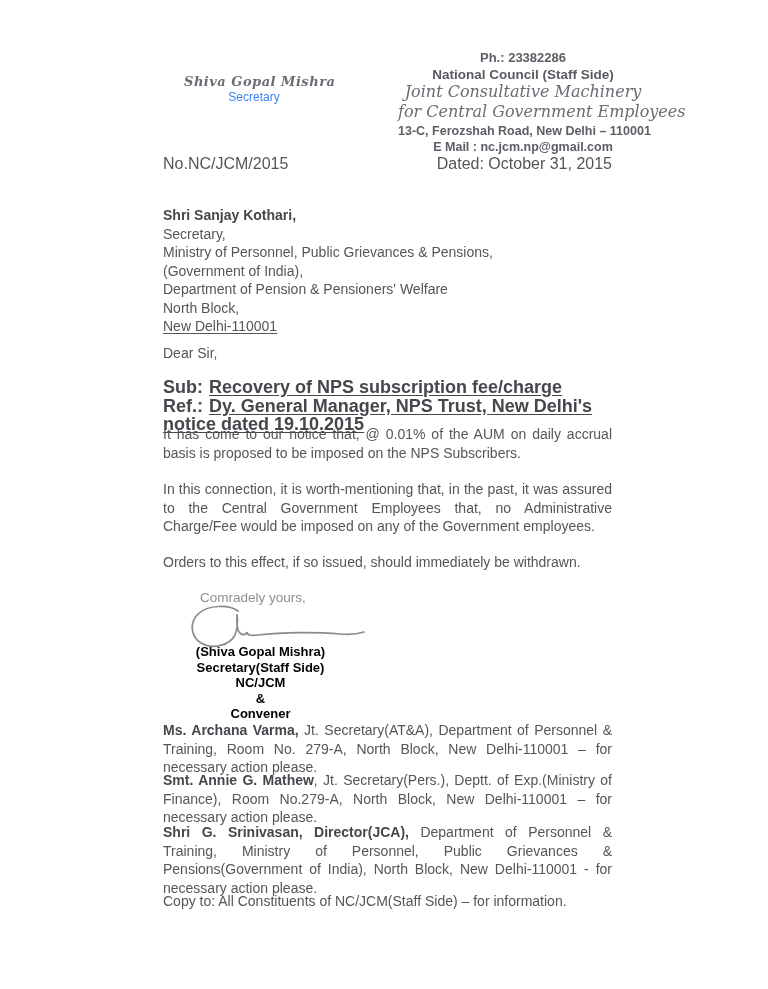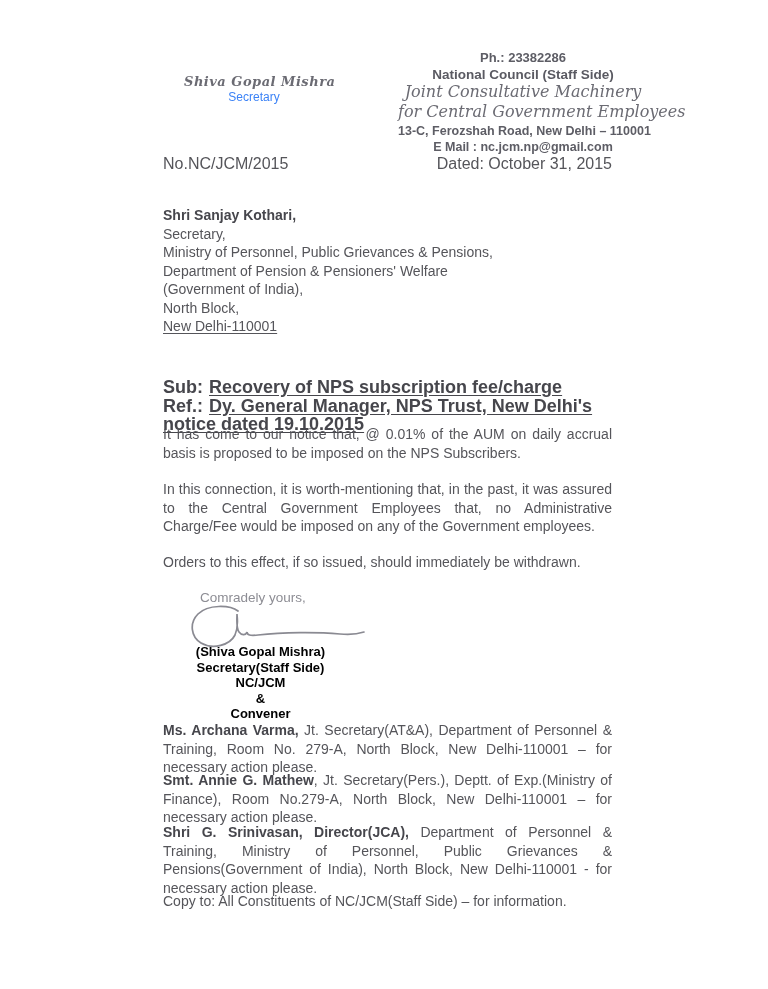--- a/index.html
+++ b/index.html
@@ -87,26 +87,27 @@
 
   <div class="abs content-row refline">
     <span>No.NC/JCM/2015</span>
     <span>Dated: October 31, 2015</span>
   </div>
 
   <div class="abs content-row addressee">
     <div class="addr-name">Shri Sanjay Kothari,</div>
     <div>Secretary,</div>
     <div>Ministry of Personnel, Public Grievances &amp; Pensions,</div>
+    <div>(Government of India),</div>
     <div>Department of Pension &amp; Pensioners' Welfare</div>
-    <div>(Government of India),</div>
     <div>North Block,</div>
     <div class="addr-city">New Delhi-110001</div>
   </div>
 
+  <div class="abs content-row salutation">Dear Sir,</div>
 
   <div class="abs content-row subref">
     <div>
       <span class="lbl">Sub:</span><span class="udl">Recovery of NPS subscription fee/charge</span>
     </div>
     <div>
       <span class="lbl">Ref.:</span><span class="udl">Dy. General Manager, NPS Trust, New Delhi's notice dated 19.10.2015</span>
     </div>
   </div>
 

